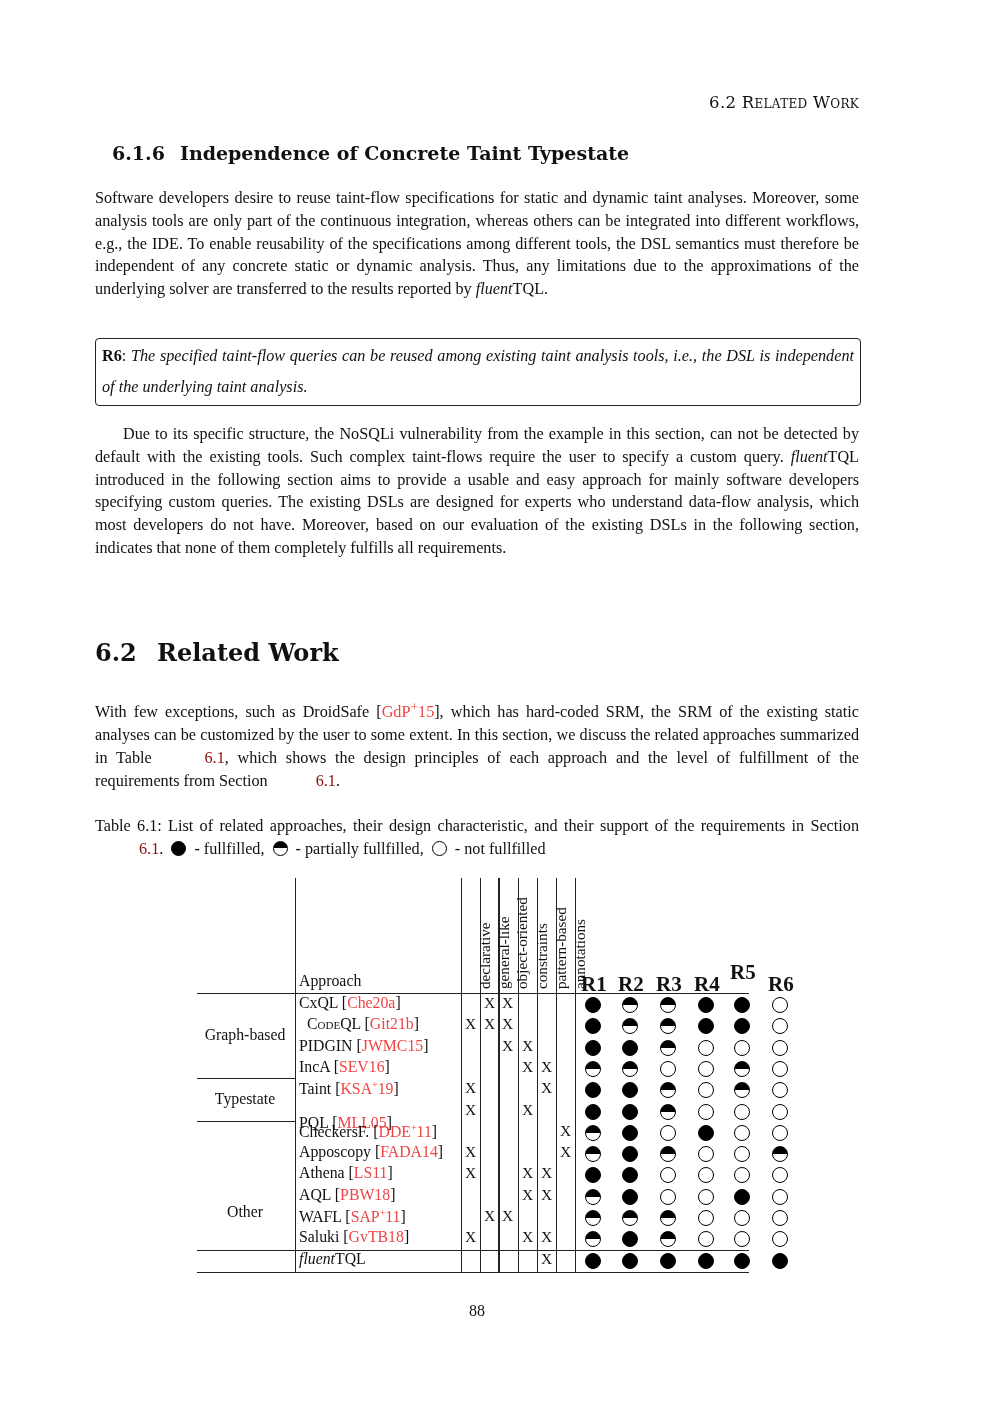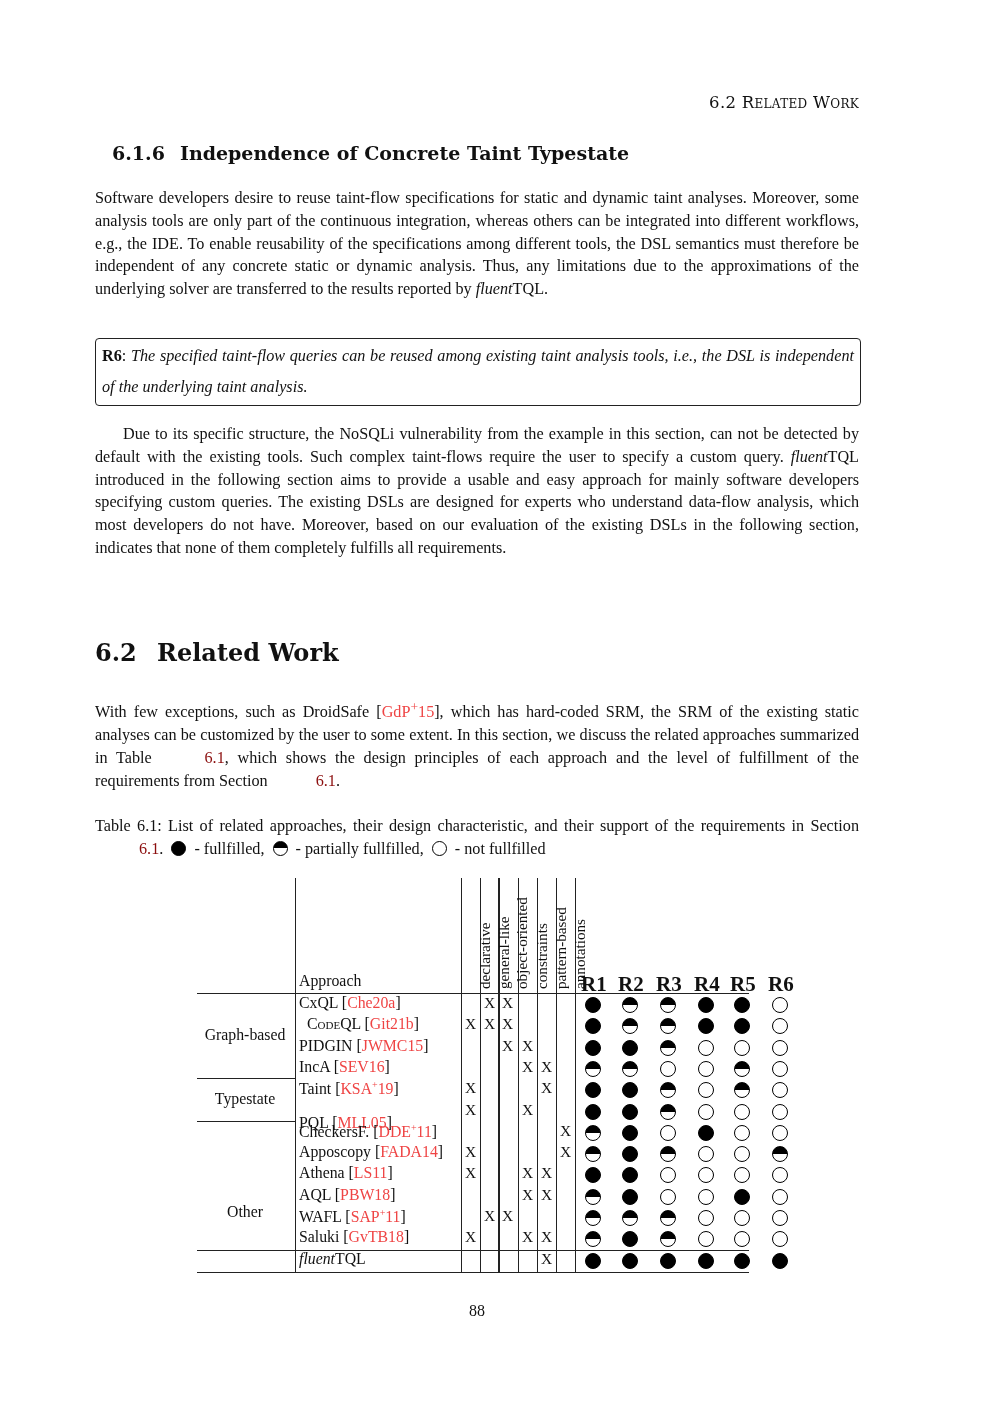--- a/index.html
+++ b/index.html
@@ -96,21 +96,21 @@
     <div class="rot" style="left: 279px; top: 111px; bottom: auto; transform-origin: left top; transform: rotate(-90deg);">declarative</div>
     <div class="rot" style="left: 298px; top: 111px; bottom: auto; transform-origin: left top; transform: rotate(-90deg);">general-like</div>
     <div class="rot" style="left: 316px; top: 111px; bottom: auto; transform-origin: left top; transform: rotate(-90deg);">object-oriented</div>
     <div class="rot" style="left: 336px; top: 111px; bottom: auto; transform-origin: left top; transform: rotate(-90deg);">constraints</div>
     <div class="rot" style="left: 355px; top: 111px; bottom: auto; transform-origin: left top; transform: rotate(-90deg);">pattern-based</div>
     <div class="rot" style="left: 374px; top: 111px; bottom: auto; transform-origin: left top; transform: rotate(-90deg);">annotations</div>
     <div class="rhead" style="left: 384px; top: 94px;">R1</div>
     <div class="rhead" style="left: 421px; top: 94px;">R2</div>
     <div class="rhead" style="left: 459px; top: 94px;">R3</div>
     <div class="rhead" style="left: 497px; top: 94px;">R4</div>
-    <div class="rhead" style="left: 533px; top: 94px;">R5</div>
+    <div class="rhead" style="left: 533px; top: 82px;">R5</div>
     <div class="rhead" style="left: 571px; top: 94px;">R6</div>
     <div class="group-label" style="left: 0px; top: 147.6px;">Graph-based</div>
     <div class="group-label" style="left: 0px; top: 211.5px;">Typestate</div>
     <div class="group-label" style="left: 0px; top: 296.7px; margin-top: 28px;">Other</div>
     <div class="cell" style="left: 102px; top: 116px;"><span>CxQL</span> [<span class="cite">Che20a</span>]</div>
     <div class="x" style="left: 283.5px; top: 116px;">X</div>
     <div class="x" style="left: 301.5px; top: 116px;">X</div>
     <div class="dot full" style="position: absolute; left: 388px; top: 119px; width: 16px; height: 16px;"></div>
     <div class="dot half" style="position: absolute; left: 425px; top: 119px; width: 16px; height: 16px;"></div>
     <div class="dot half" style="position: absolute; left: 463px; top: 119px; width: 16px; height: 16px;"></div>

